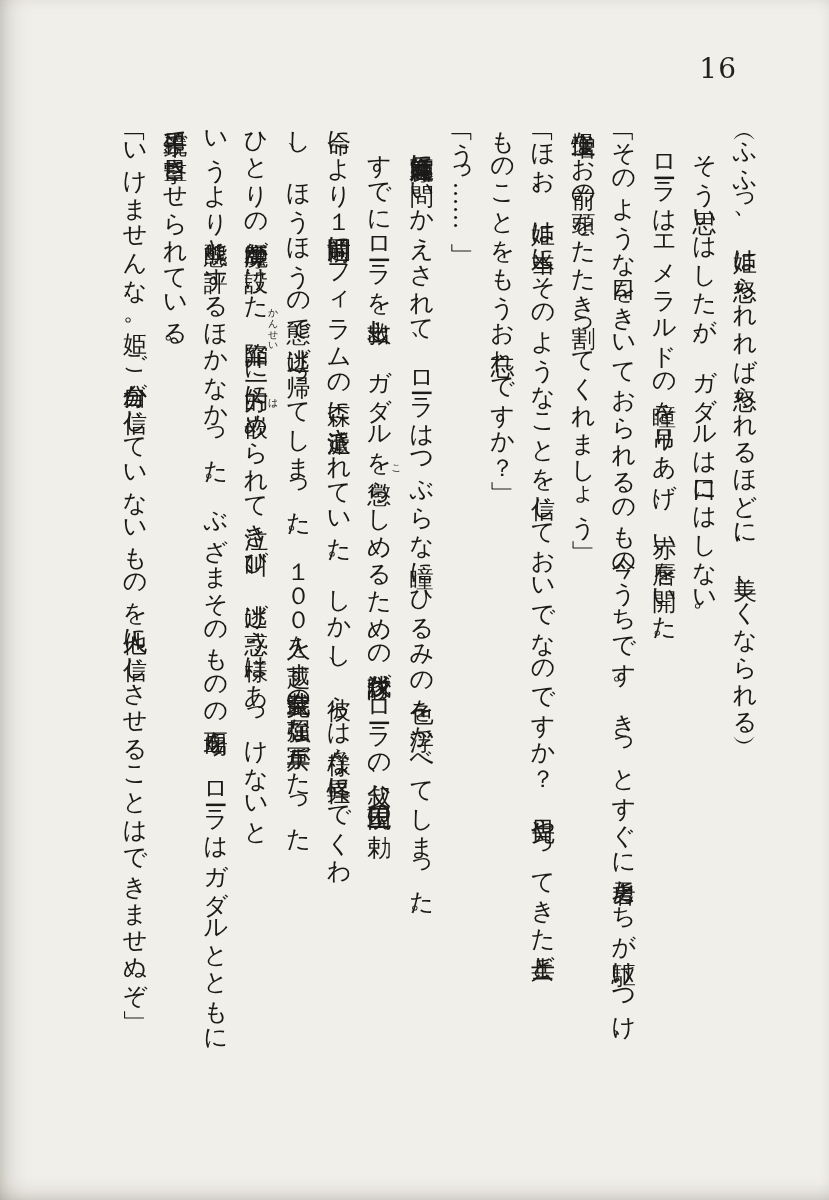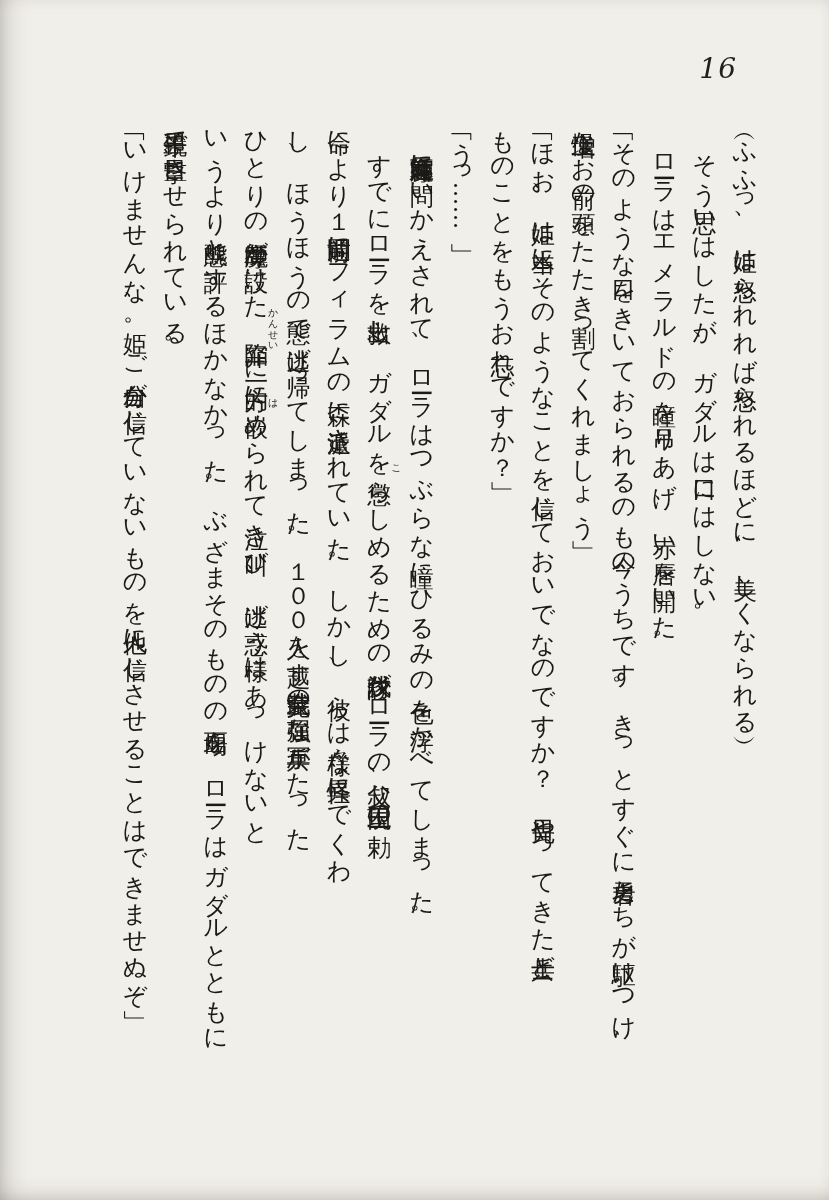--- a/index.html
+++ b/index.html
@@ -23,21 +23,20 @@
     box-shadow:
       inset 18px 0 30px -22px rgba(70, 64, 58, 0.50),
       inset 0 -16px 26px -20px rgba(70, 64, 58, 0.40),
       inset -8px 8px 20px -18px rgba(70, 64, 58, 0.15);
   }
   .page-number {
     position: absolute;
     top: 52px;
     right: 92px;
     font-size: 28px;
-    font-style: italic;
     color: #23211e;
     letter-spacing: 1px;
   }
   .text-block {
     position: absolute;
     top: 114px;
     right: 64px;
     height: 976px;
     writing-mode: vertical-rl;
     text-orientation: mixed;

